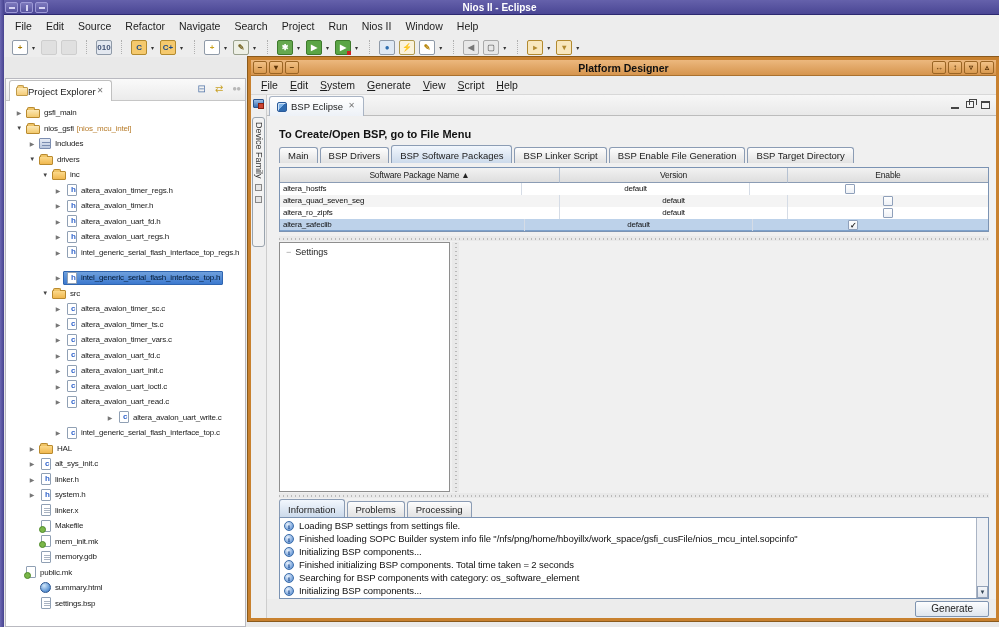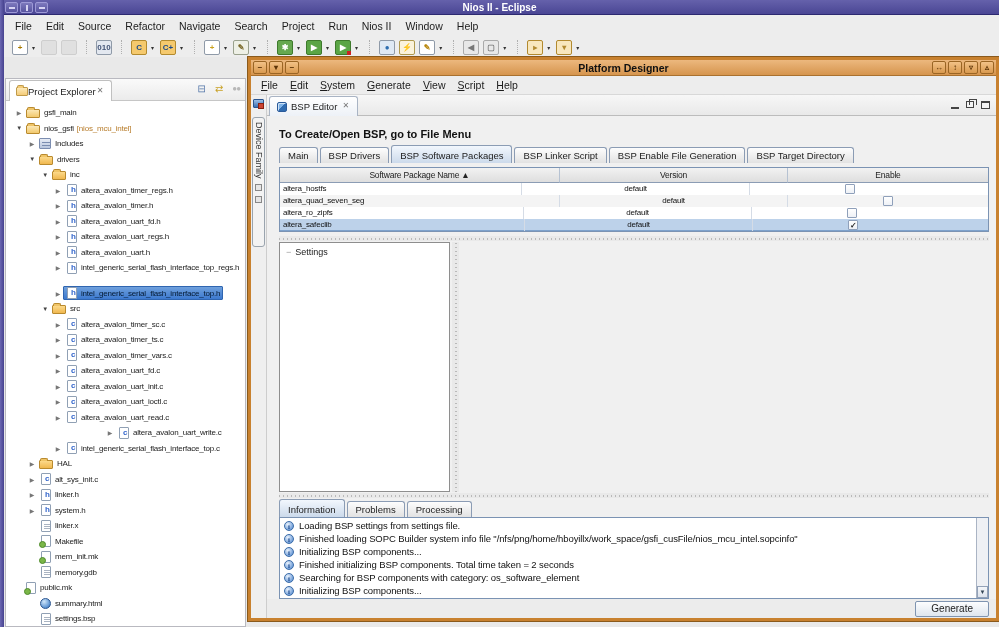--- a/index.html
+++ b/index.html
@@ -267,27 +267,20 @@
           <span class="arrow">▶</span>
           <span class="row-inner">
             <span class="t-ico ico-hfile"></span>
             <span class="t-label">altera_avalon_uart_regs.h</span>
           </span>
         </div>
         <div class="trow" style="padding-left: 47px;">
           <span class="arrow">▶</span>
           <span class="row-inner">
             <span class="t-ico ico-hfile"></span>
-            <span class="t-label">altera_avalon_uart.h</span>
-          </span>
-        </div>
-        <div class="trow" style="padding-left: 47px;">
-          <span class="arrow">▶</span>
-          <span class="row-inner">
-            <span class="t-ico ico-hfile"></span>
             <span class="t-label">intel_generic_serial_flash_interface_top_regs.h</span>
           </span>
         </div>
         <div class="trow sel" style="padding-left: 47px; margin-top: 10px;">
           <span class="arrow">▶</span>
           <span class="row-inner">
             <span class="t-ico ico-hfile"></span>
             <span class="t-label">intel_generic_serial_flash_interface_top.h</span>
           </span>
         </div>
@@ -470,21 +463,21 @@
         <span class="wb-ico"></span>
         <div class="df-tab">
           <span class="df-label">Device Family</span>
           <span class="df-mini"></span>
           <span class="df-mini"></span>
         </div>
       </div>
       <div class="pd-tabrow">
         <div class="bsp-tab">
           <span class="bsp-ico"></span>
-          <span>BSP Editor</span>
+          <span>BSP Eclipse</span>
           <span class="closebox"></span>
         </div>
         <div class="tab-ctrls">
           <span class="win-min"></span>
           <span class="win-restore"></span>
           <span class="win-max"></span>
         </div>
       </div>
       <div class="pd-editor">
         <div class="bsp-heading">To Create/Open BSP, go to File Menu</div>
@@ -506,21 +499,21 @@
               <div class="pkg-cell name" style="width: 242px;">altera_hostfs</div>
               <div class="pkg-cell ver" style="width: 228px;">default</div>
               <div class="pkg-cell en" style="width: 200px;"><span class="cb"></span></div>
             </div>
             <div class="pkg-row alt">
               <div class="pkg-cell name" style="width: 280px;">altera_quad_seven_seg</div>
               <div class="pkg-cell ver" style="width: 228px;">default</div>
               <div class="pkg-cell en" style="width: 200px;"><span class="cb"></span></div>
             </div>
             <div class="pkg-row">
-              <div class="pkg-cell name" style="width: 244px;">altera_ro_zipfs</div>
+              <div class="pkg-cell name" style="width: 280px;">altera_ro_zipfs</div>
               <div class="pkg-cell ver" style="width: 228px;">default</div>
               <div class="pkg-cell en" style="width: 200px;"><span class="cb"></span></div>
             </div>
             <div class="pkg-row sel">
               <div class="pkg-cell name" style="width: 245px;">altera_safeclib</div>
               <div class="pkg-cell ver" style="width: 228px;">default</div>
               <div class="pkg-cell en" style="width: 200px;"><span class="cb checked"></span></div>
             </div>
           </div>
         <div class="hsplit one"></div>

